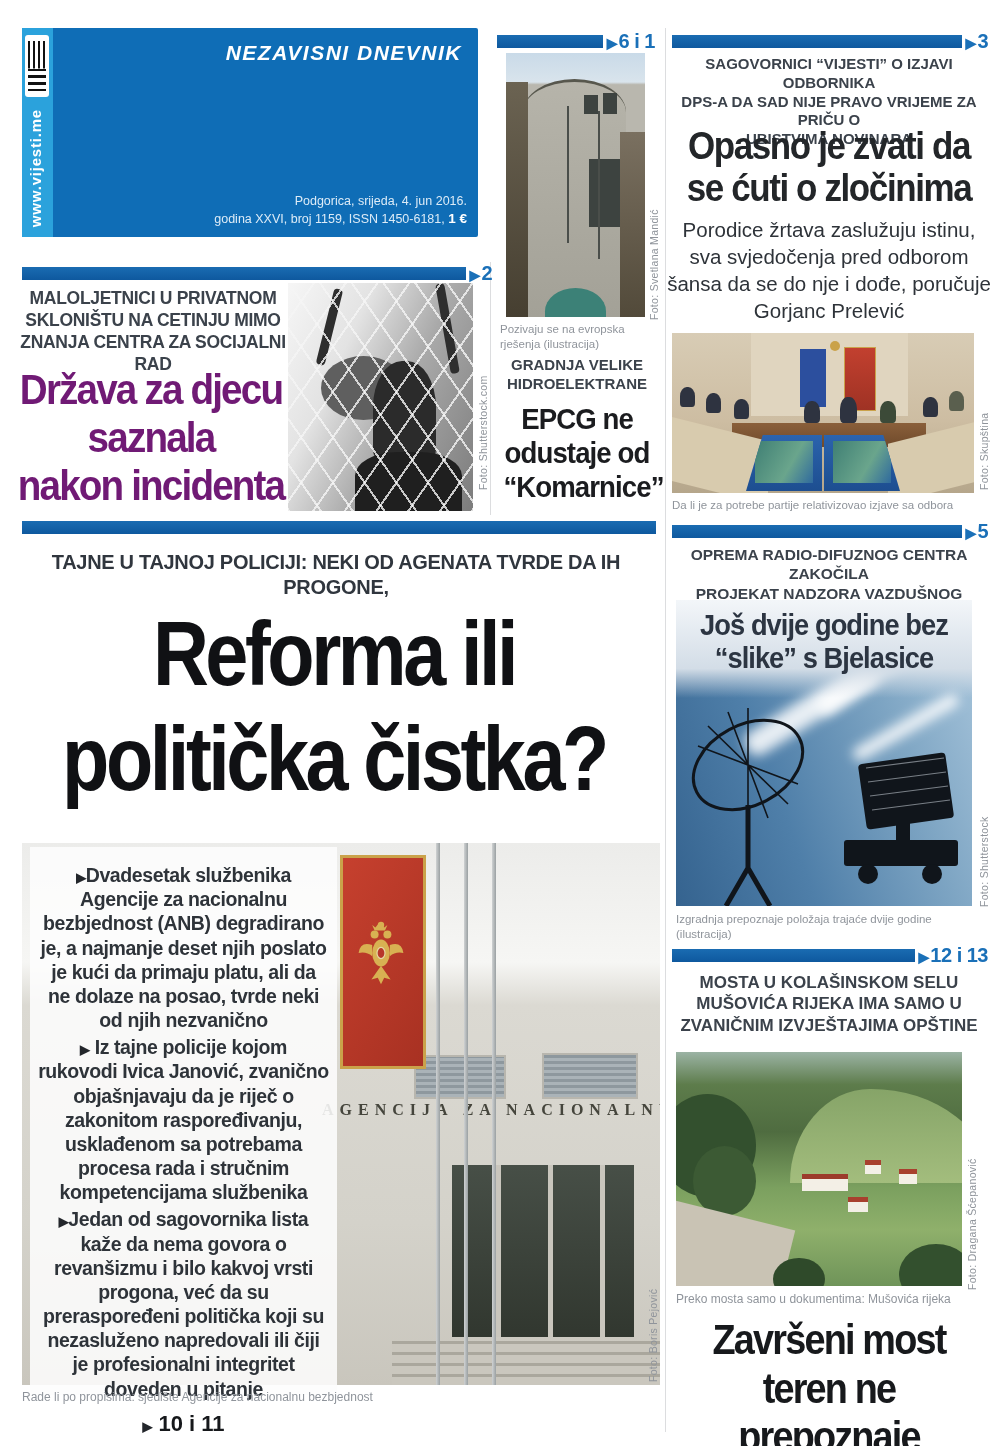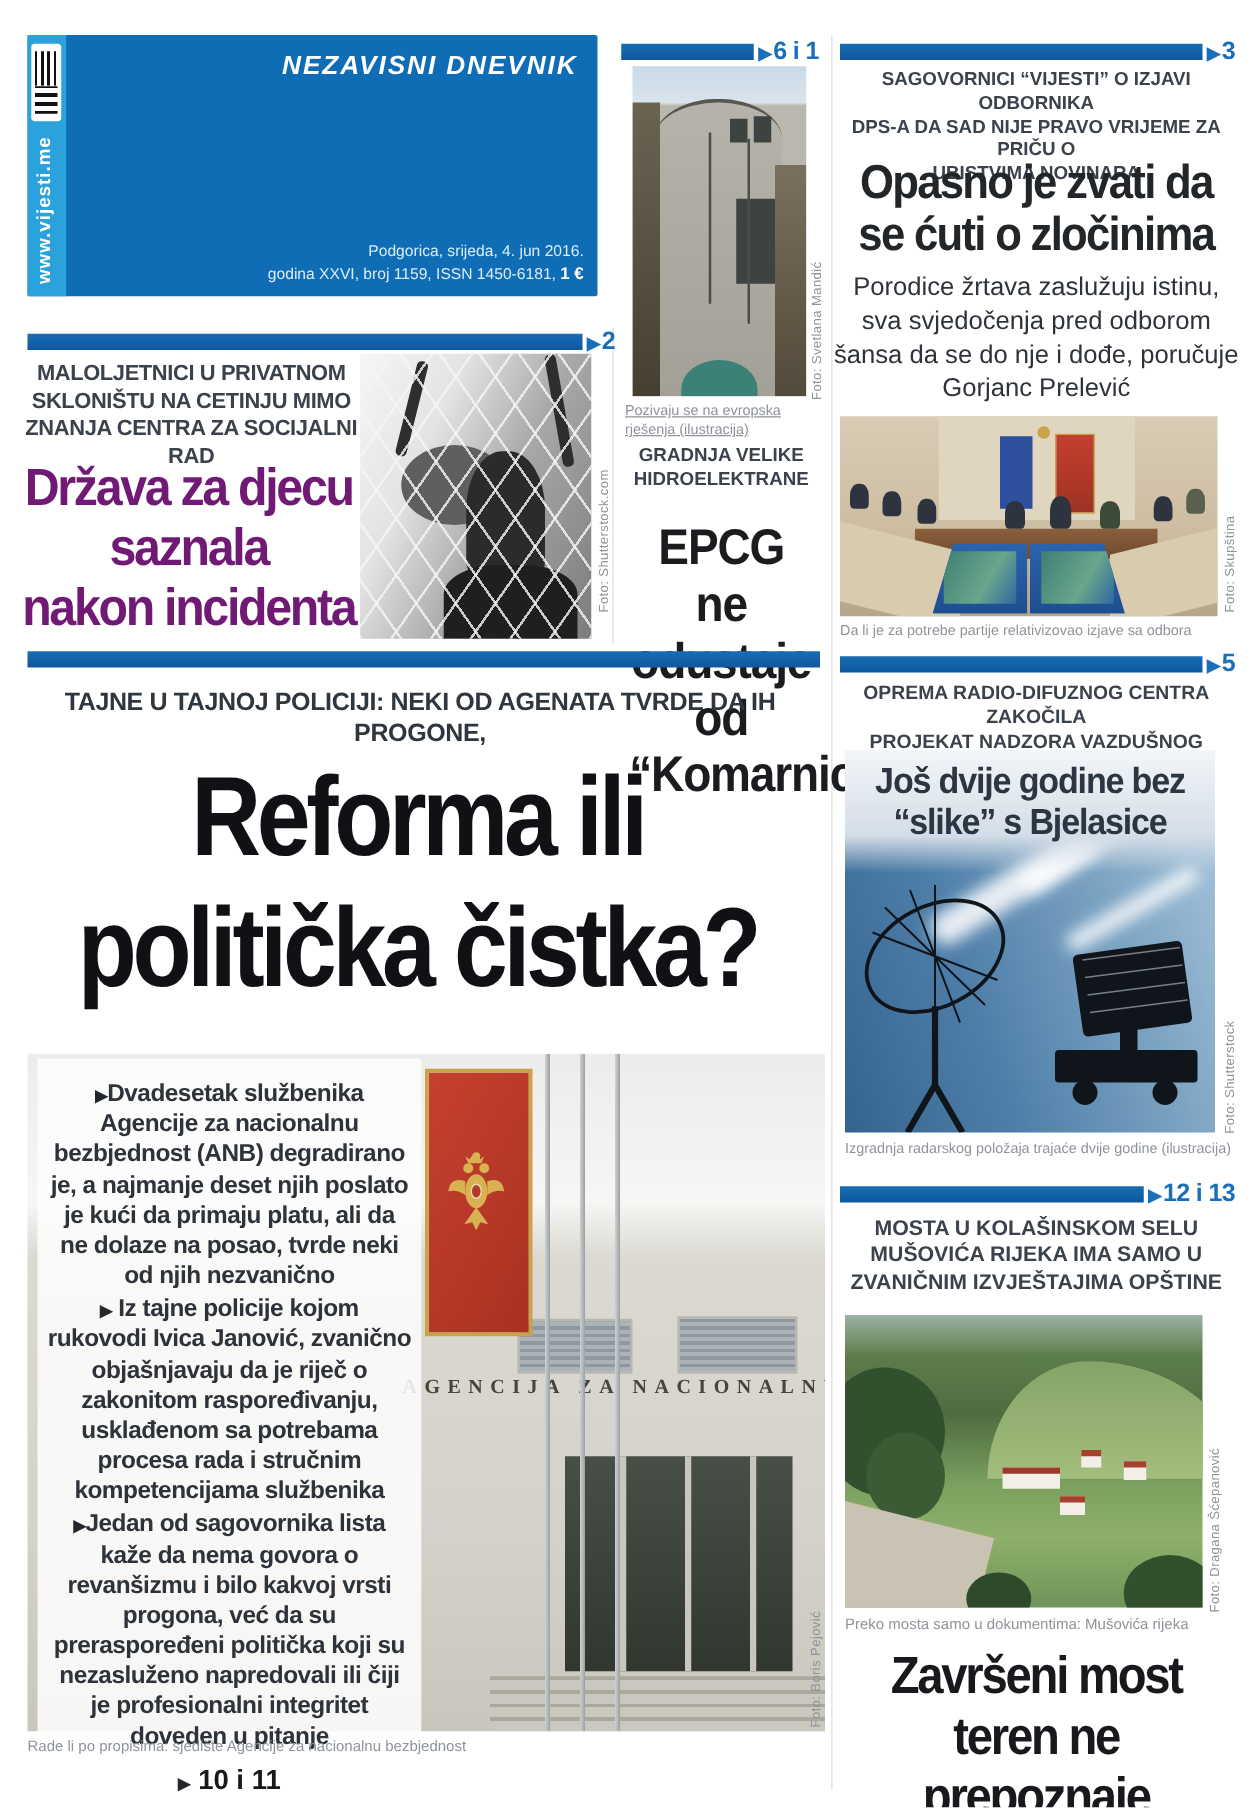--- a/index.html
+++ b/index.html
@@ -135,26 +135,26 @@
     <div class="rockL"></div>
     <div class="rockR"></div>
     <div class="dam-tower" style="left:56%;top:16%;width:10%;height:7%;"></div>
     <div class="dam-tower" style="left:70%;top:15%;width:10%;height:8%;"></div>
     <div class="dam-tower" style="left:60%;top:40%;width:22%;height:26%;"></div>
     <div class="dam-cable" style="left:44%;top:20%;height:52%;"></div>
     <div class="dam-cable" style="left:66%;top:22%;height:56%;"></div>
     <div class="dam-water"></div>
   </div>
   <div class="credv" style="left:648px;top:185px;height:135px;">Foto: Svetlana Mandić</div>
-  <div class="cap" style="left:500px;top:322px;width:150px;text-decoration:underline;">Pozivaju se na evropska rješenja (ilustracija)</div>
+  <div class="cap" style="left:500px;top:322px;width:150px;">Pozivaju se na evropska rješenja (ilustracija)</div>
   <div class="kicker" style="left:497px;top:356px;width:160px;font-size:15px;">
     <span>GRADNJA VELIKE</span><br>
     <span>HIDROELEKTRANE</span>
   </div>
-  <div class="hl cx92" style="left:497px;top:402px;width:160px;font-size:40px;line-height:1.14;letter-spacing:-1px;margin-top:14px;">
+  <div class="hl cx92" style="left:497px;top:402px;width:160px;font-size:30px;line-height:1.14;letter-spacing:-1px;">
     <span class="ln">EPCG ne</span>
     <span class="ln">odustaje od</span>
     <span class="ln">“Komarnice”</span>
   </div>
 
   <div class="bar-row" style="left:672px;top:30px;width:316px;">
     <div class="bar"></div>
     <span class="pgmark">
       <span class="tri">▶</span>
       <span class="num">3</span>
@@ -314,21 +314,21 @@
       </g>
     </svg>
     <div class="radar-hl">
       <div class="hltxt">
         <span class="ln" style="display:block;transform:scaleX(.94);">Još dvije godine bez</span>
         <span class="ln" style="display:block;transform:scaleX(.94);">“slike” s Bjelasice</span>
       </div>
     </div>
   </div>
   <div class="credv" style="left:978px;top:812px;height:95px;">Foto: Shutterstock</div>
-  <div class="cap" style="left:676px;top:912px;width:310px;">Izgradnja radarskog položaja trajaće dvije godine (ilustracija)</div>
+  <div class="cap" style="left:676px;top:912px;width:310px;">Izgradnja prepoznaje položaja trajaće dvije godine (ilustracija)</div>
 
   <div class="bar-row" style="left:672px;top:944px;width:316px;">
     <div class="bar"></div>
     <span class="pgmark">
       <span class="tri">▶</span>
       <span class="num">12 i 13</span>
     </span>
   </div>
   <div class="kicker" style="left:668px;top:972px;width:322px;font-size:17px;">
     <span>MOSTA U KOLAŠINSKOM SELU</span><br>

